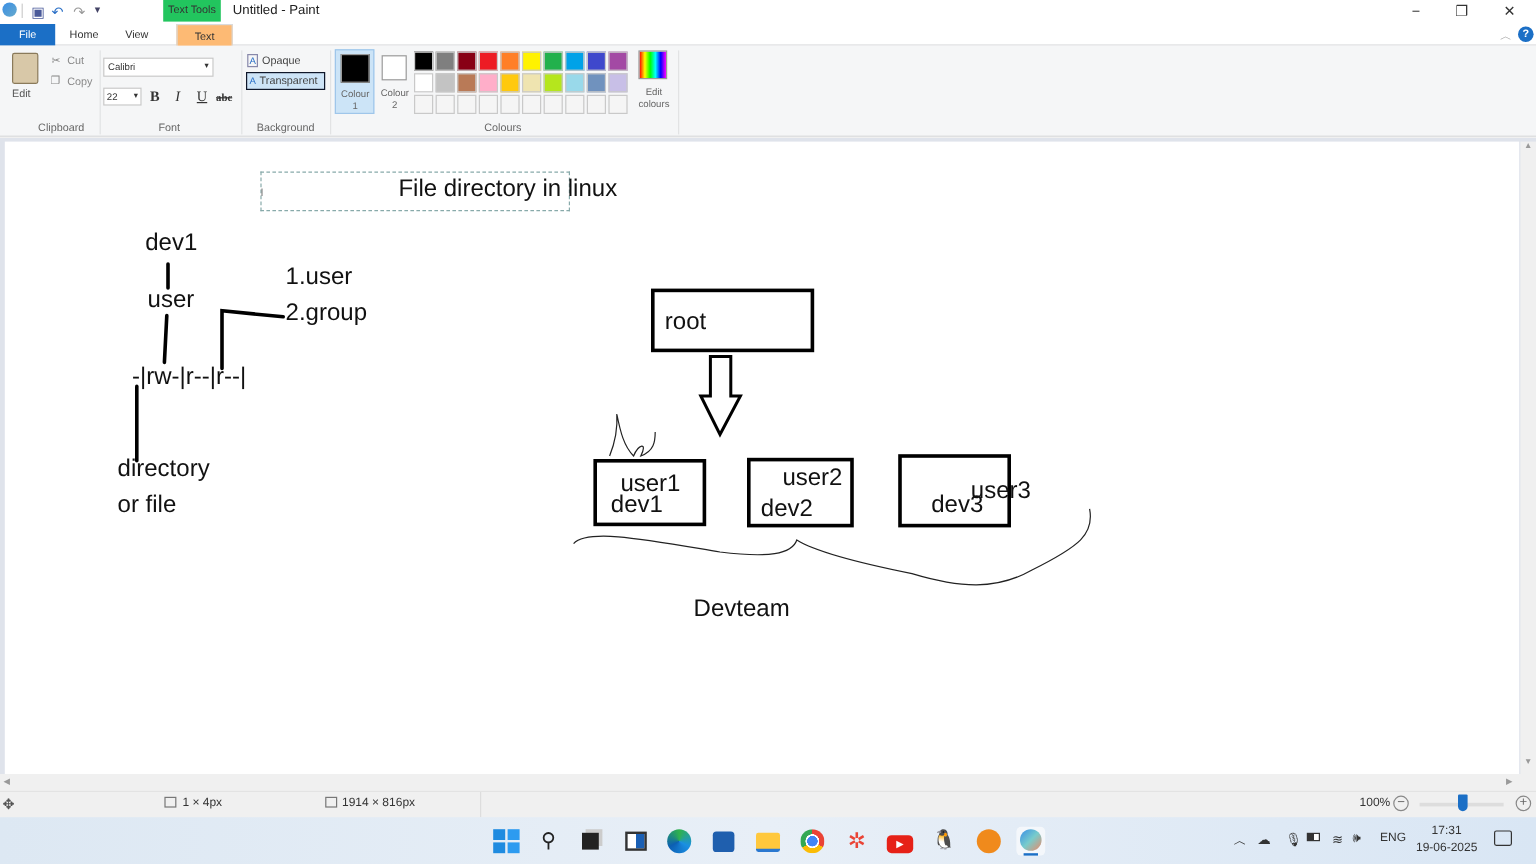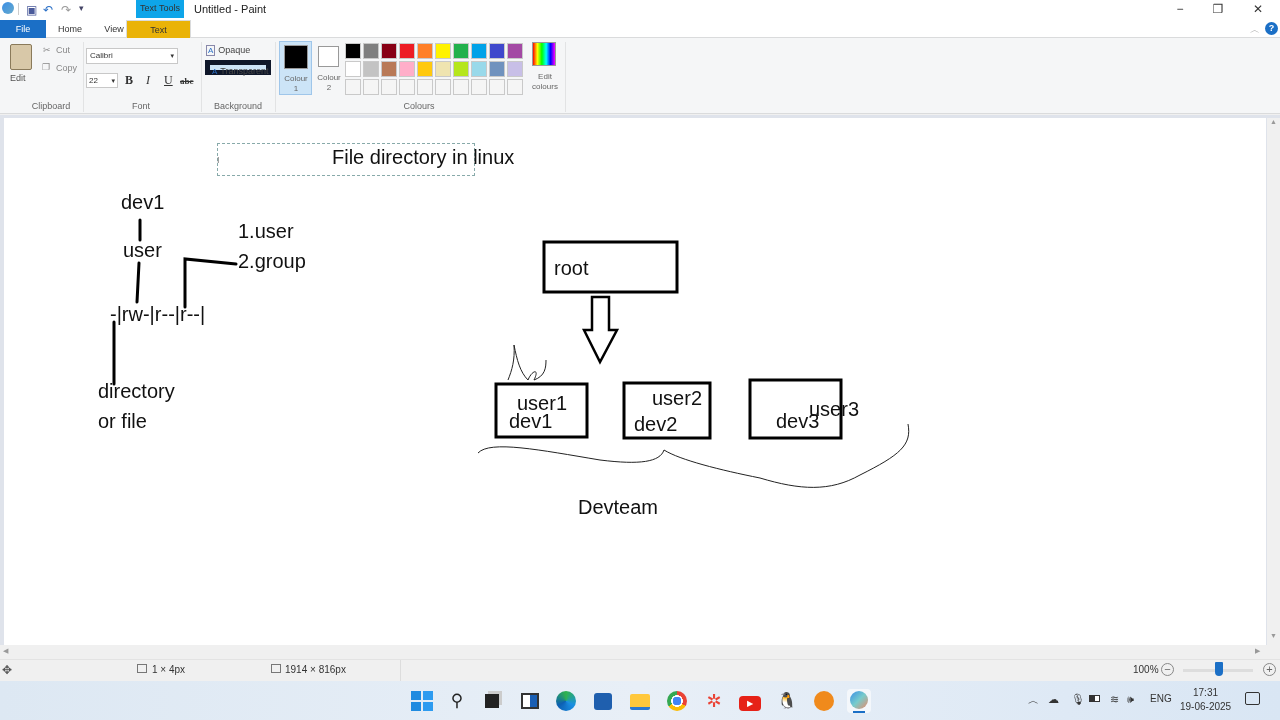--- a/index.html
+++ b/index.html
@@ -1,38 +1,38 @@
 <!DOCTYPE html>
 <html><head>
 <meta charset="utf-8">
 <style>
 *{box-sizing:border-box;margin:0;padding:0}
 body{width:1280px;height:720px;overflow:hidden;background:#f0f0f0;font-family:"Liberation Sans",sans-serif;position:relative;color:#222}
 .abs{position:absolute}
 
 #titlebar{left:0;top:0;width:1280px;height:20px;background:#fff}
 #titlebar .qa{font-size:11px;color:#446;top:3px}
-#texttools{left:136px;top:0;width:48px;height:18px;background:#0ea5e9;font-size:9px;color:#333;text-align:center;line-height:17px}
+#texttools{left:136px;top:0;width:48px;height:18px;background:#22c55e;font-size:9px;color:#333;text-align:center;line-height:17px}
 #wintitle{left:194px;top:3px;font-size:11px;color:#222}
 .winbtn{top:2px;font-size:12px;color:#333;width:20px;text-align:center}
 
 #tabs{left:0;top:20px;width:1280px;height:18px;background:#fff;border-bottom:1px solid #dadbdc}
 .tab{top:20px;height:18px;font-size:9px;line-height:18px;text-align:center;color:#333}
 #tab-file{left:0;width:46px;background:#1b6fc6;color:#fff}
-#tab-text{left:126px;width:65px;background:#eab308;border:1px solid #dadbdc;border-bottom:none;height:19px}
+#tab-text{left:147px;width:47px;background:#fdba74;border:1px solid #dadbdc;border-bottom:none;height:19px}
 
 #ribbon{left:0;top:38px;width:1280px;height:76px;background:#f5f6f7;border-bottom:1px solid #dadbdc}
 .grouplabel{top:101px;font-size:9px;color:#666;text-align:center}
 .sep{top:42px;width:1px;height:70px;background:#e2e3e4}
 .sm{font-size:9px;color:#888}
 #font-select{left:86px;top:48px;width:92px;height:16px;background:#fff;border:1px solid #c8c8c8;font-size:8px;line-height:14px;padding-left:3px;color:#333}
 #size-select{left:86px;top:73px;width:32px;height:15px;background:#fff;border:1px solid #c8c8c8;font-size:8px;line-height:13px;padding-left:2px;color:#333}
 .fmt{top:73px;font-size:12px;color:#333}
 #opaque{left:206px;top:43px;font-size:9px;color:#444;height:14px;line-height:14px}
-#transparent{left:205px;top:60px;width:66px;height:15px;background:#cde4f7;border:5px solid #0f172a;font-size:9px;color:#444;line-height:13px;padding-left:2px}
+#transparent{left:205px;top:60px;width:66px;height:15px;background:#cde4f7;border:1px solid #0f172a;font-size:9px;color:#444;line-height:13px;padding-left:2px}
 #colour1{left:279px;top:41px;width:33px;height:54px;background:#cce4f7;border:1px solid #9fc6ea}
 .csw{width:24px;height:24px;border:1px solid #999;left:4px;top:3px}
 #colour2{left:315px;top:41px;width:28px;height:54px}
 .clabel{font-size:8px;color:#666;text-align:center;width:30px;line-height:10px}
 #palette{left:345px;top:43px;display:grid;grid-template-columns:repeat(10,16px);grid-auto-rows:16px;gap:2px}
 .sw{width:16px;height:16px;border:1px solid #c9c9c9}
 #editcol{left:530px;top:42px;width:28px;text-align:center}
 
 #canvas-area{left:0;top:115px;width:1280px;height:530px;background:#dfe3eb}
 #canvas{left:4px;top:118px;width:1262px;height:527px;background:#fff}

